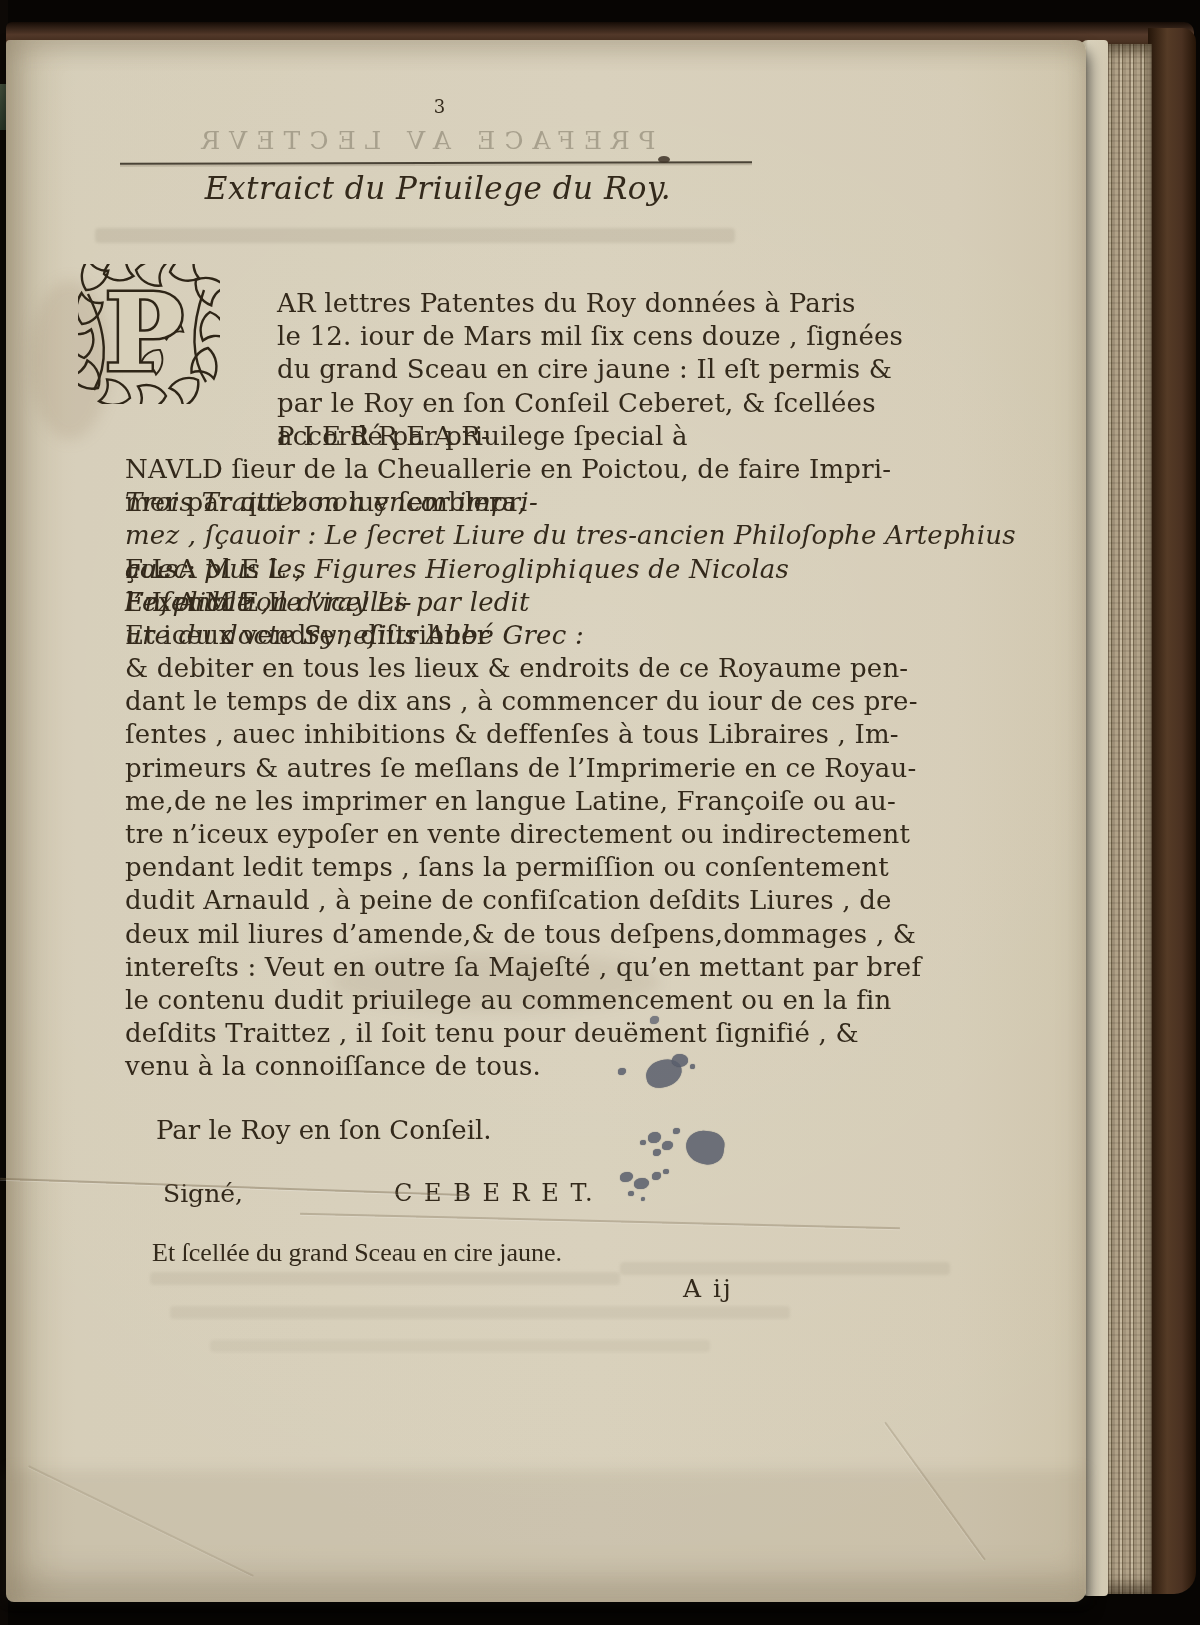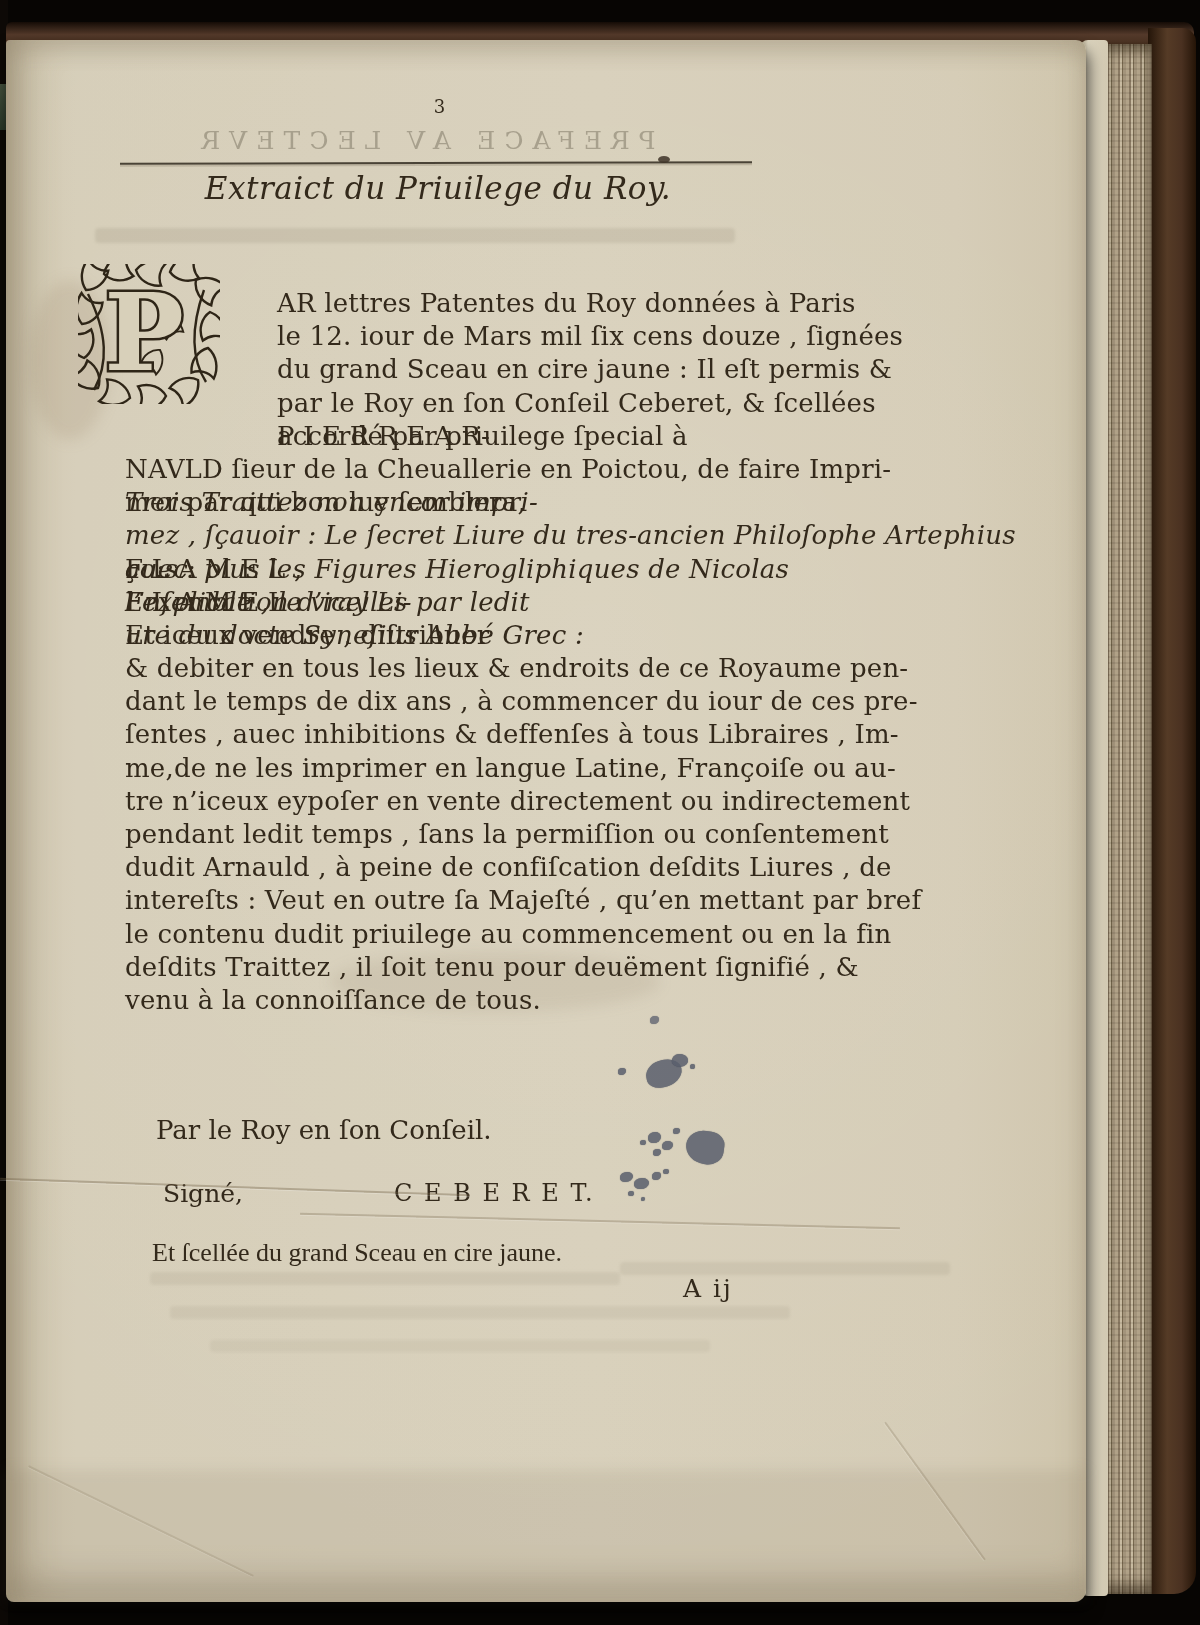--- a/index.html
+++ b/index.html
@@ -127,24 +127,26 @@
         <div class="line ind"><span class="li"><span>accordé par priuilege ſpecial à </span><span>P I E R R E  A R-</span></span></div>
         <div class="line"><span class="li"><span>NAVLD ſieur de la Cheuallerie en Poictou, de faire Impri-</span></span></div>
         <div class="line"><span class="li"><span>mer par qui bon luy ſemblera, </span><span class="iseg">Trois Traittez non encor impri-</span></span></div>
         <div class="line"><span class="li"><span class="iseg">mez , ſçauoir : Le ſecret Liure du tres-ancien Philoſophe Artephius</span></span></div>
         <div class="line"><span class="li"><span class="iseg">ço:s : plus les Figures Hierogliphiques de Nicolas </span><span>F L A M E L ,</span><span class="iseg"> auec</span></span></div>
         <div class="line"><span class="li"><span class="iseg">l’explication d’icelles par ledit </span><span>F L A M E L : </span><span class="iseg">Enſemble , le vray Li-</span></span></div>
         <div class="line"><span class="li"><span class="iseg">ure du docte Syneſius Abbé Grec : </span><span>Et iceux vendre , diſtribuer</span></span></div>
         <div class="line"><span class="li"><span>&amp; debiter en tous les lieux &amp; endroits de ce Royaume pen-</span></span></div>
         <div class="line"><span class="li"><span>dant le temps de dix ans , à commencer du iour de ces pre-</span></span></div>
         <div class="line"><span class="li"><span>ſentes , auec inhibitions &amp; deffenſes à tous Libraires , Im-</span></span></div>
+        <div class="line"><span class="li"><span>primeurs &amp; autres ſe meſlans de l’Imprimerie en ce Royau-</span></span></div>
         <div class="line"><span class="li"><span>me,de ne les imprimer en langue Latine, Françoiſe ou au-</span></span></div>
         <div class="line"><span class="li"><span>tre n’iceux eypoſer en vente directement ou indirectement</span></span></div>
         <div class="line"><span class="li"><span>pendant ledit temps , ſans la permiſſion ou conſentement</span></span></div>
         <div class="line"><span class="li"><span>dudit Arnauld , à peine  de confiſcation deſdits Liures , de</span></span></div>
+        <div class="line"><span class="li"><span>deux mil liures d’amende,&amp; de tous deſpens,dommages , &amp;</span></span></div>
         <div class="line"><span class="li"><span>intereſts : Veut en outre ſa Majeſté , qu’en mettant  par bref</span></span></div>
         <div class="line"><span class="li"><span>le contenu dudit priuilege au commencement ou en la fin</span></span></div>
         <div class="line"><span class="li"><span>deſdits Traittez , il ſoit tenu pour  deuëment  ſignifié , &amp;</span></span></div>
         <div class="line"><span class="li"><span>venu à la connoiſſance de tous.</span></span></div>
       </div>
 
     <div class="closing by-line ink">Par le Roy en ſon Conſeil.</div>
     <div class="closing signed-label ink">Signé,</div>
     <div class="closing signatory ink">C E B E R E T.</div>
     <div class="closing seal-note ink">Et ſcellée du grand Sceau en cire jaune.</div>

